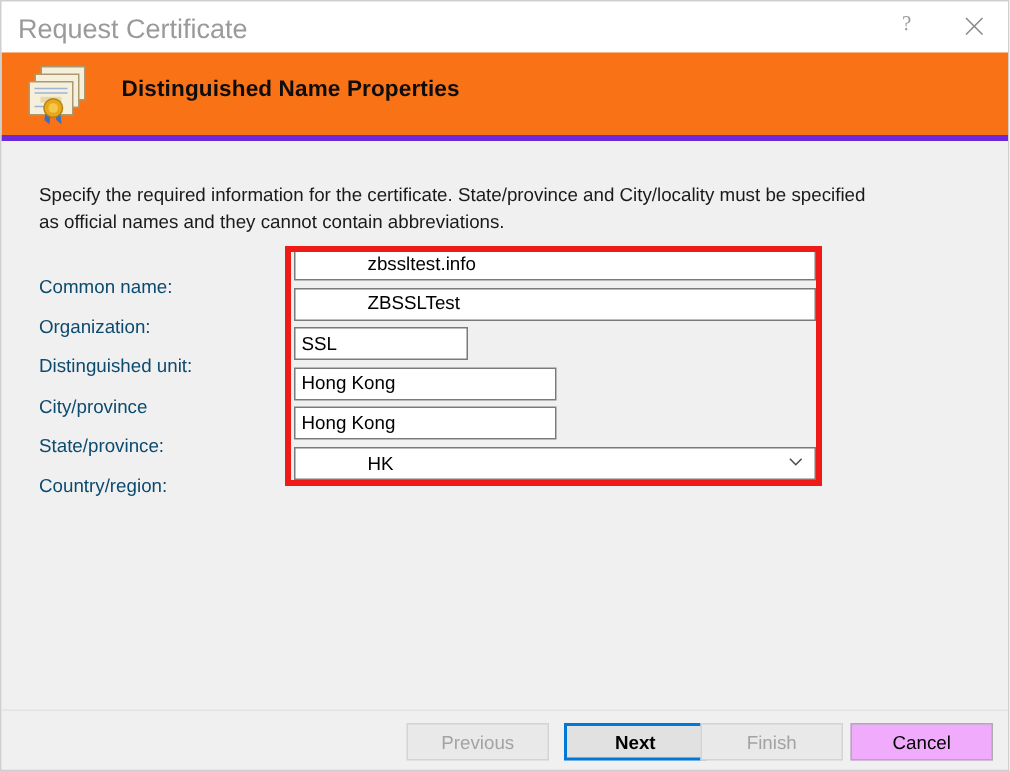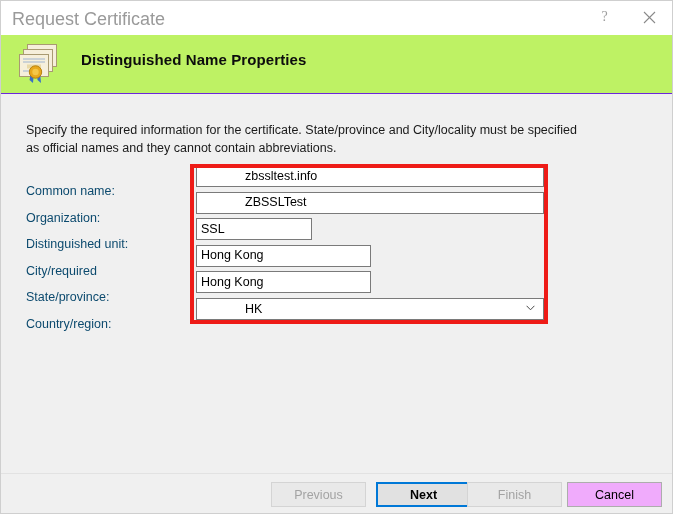--- a/index.html
+++ b/index.html
@@ -58,22 +58,22 @@
     color: #9d9d9d;
     font-family: "Liberation Serif", serif;
   }
 
   
   #header {
     position: absolute;
     left: 0; top: 34px;
     width: 673px;
     height: 59px;
-    background: #bef264;
-    border-bottom: 1px solid #6d28d9;
+    background: #f97316;
+    border-bottom: 4px solid #6d28d9;
     box-sizing: border-box;
   }
   #header-icon {
     position: absolute;
     left: 14px;
     top: 5px;
     width: 50px;
     height: 48px;
   }
   #header-title {
@@ -272,21 +272,21 @@
         </div>
         <div class="row" style="top: 26.6px;">
           <div class="f-label">Organization:</div>
           <input type="text" class="f-input w-long" value="ZBSSLTest" style="">
         </div>
         <div class="row" style="top: 53.2px;">
           <div class="f-label">Distinguished unit:</div>
           <input type="text" class="f-input w-short" value="SSL" style="">
         </div>
         <div class="row" style="top: 79.8px;">
-          <div class="f-label">City/required</div>
+          <div class="f-label">City/province</div>
           <input type="text" class="f-input w-mid" value="Hong Kong" style="">
         </div>
         <div class="row" style="top: 106.4px;">
           <div class="f-label">State/province:</div>
           <input type="text" class="f-input w-mid" value="Hong Kong" style="">
         </div>
         <div class="row" style="top: 133px;">
           <div class="f-label">Country/region:</div>
           <div class="select-wrap">
             <select class="f-input w-long" style="position: absolute; left: 0px;"><option>HK</option></select>

